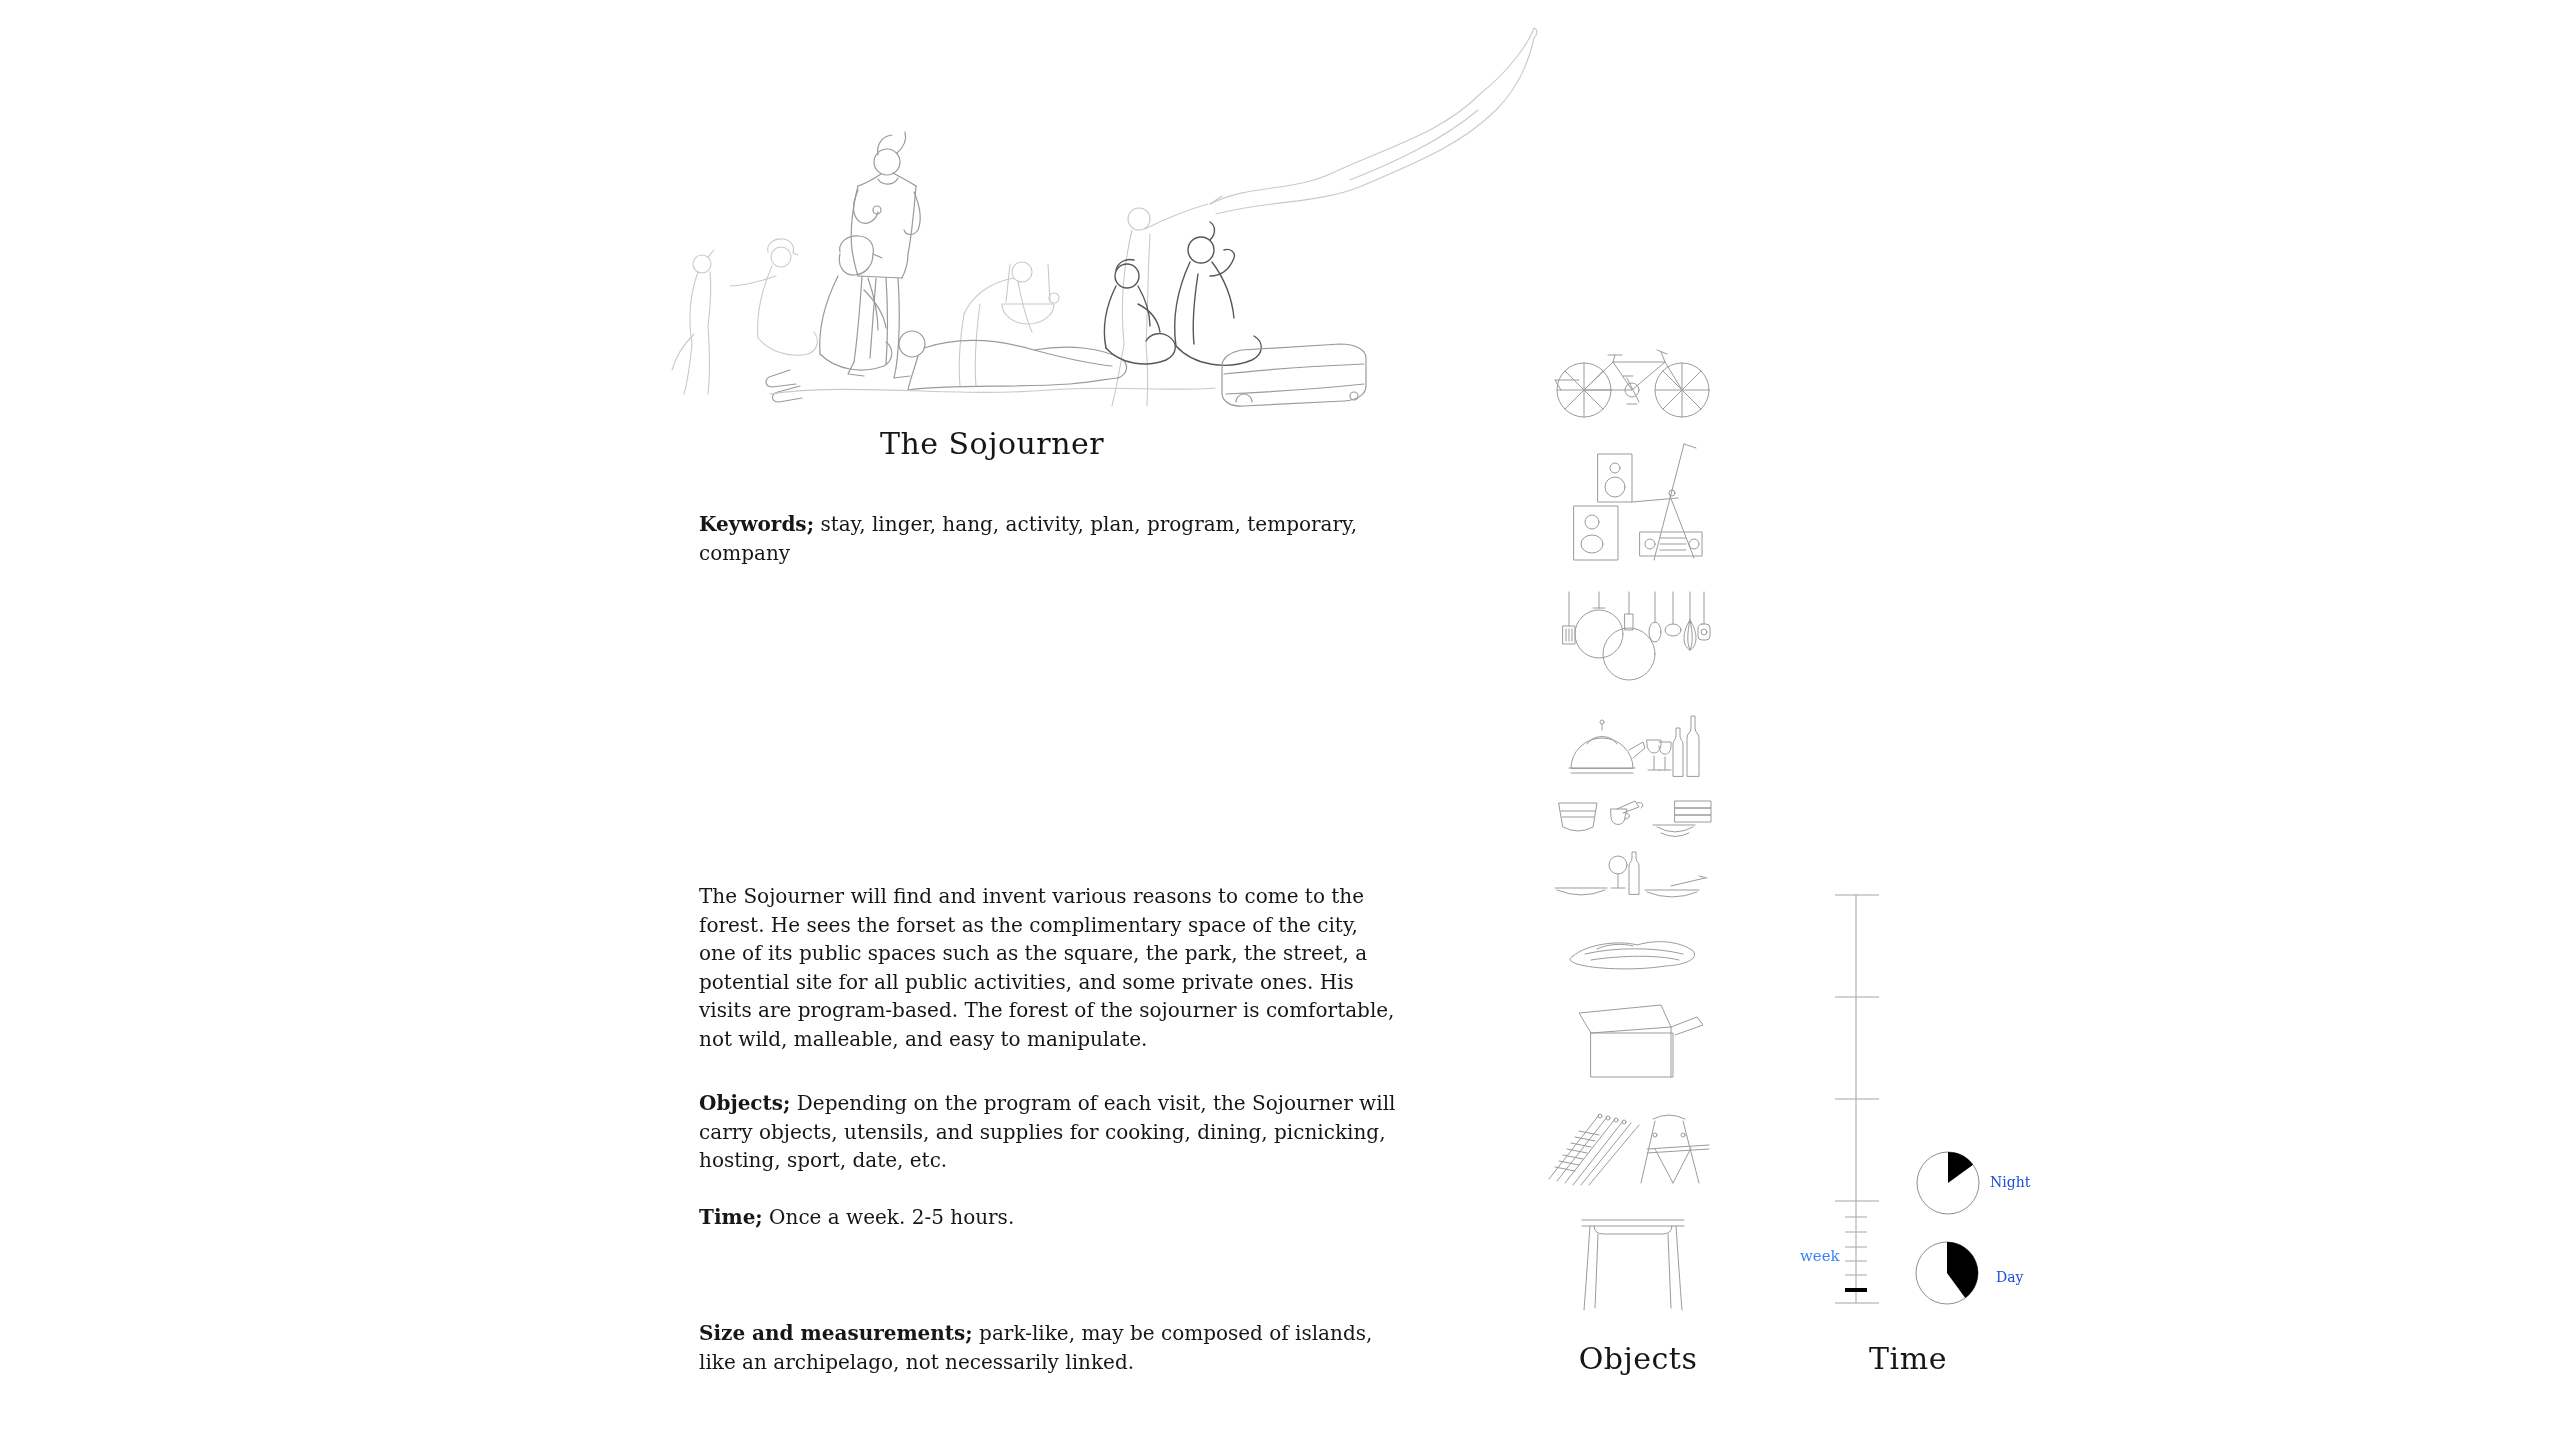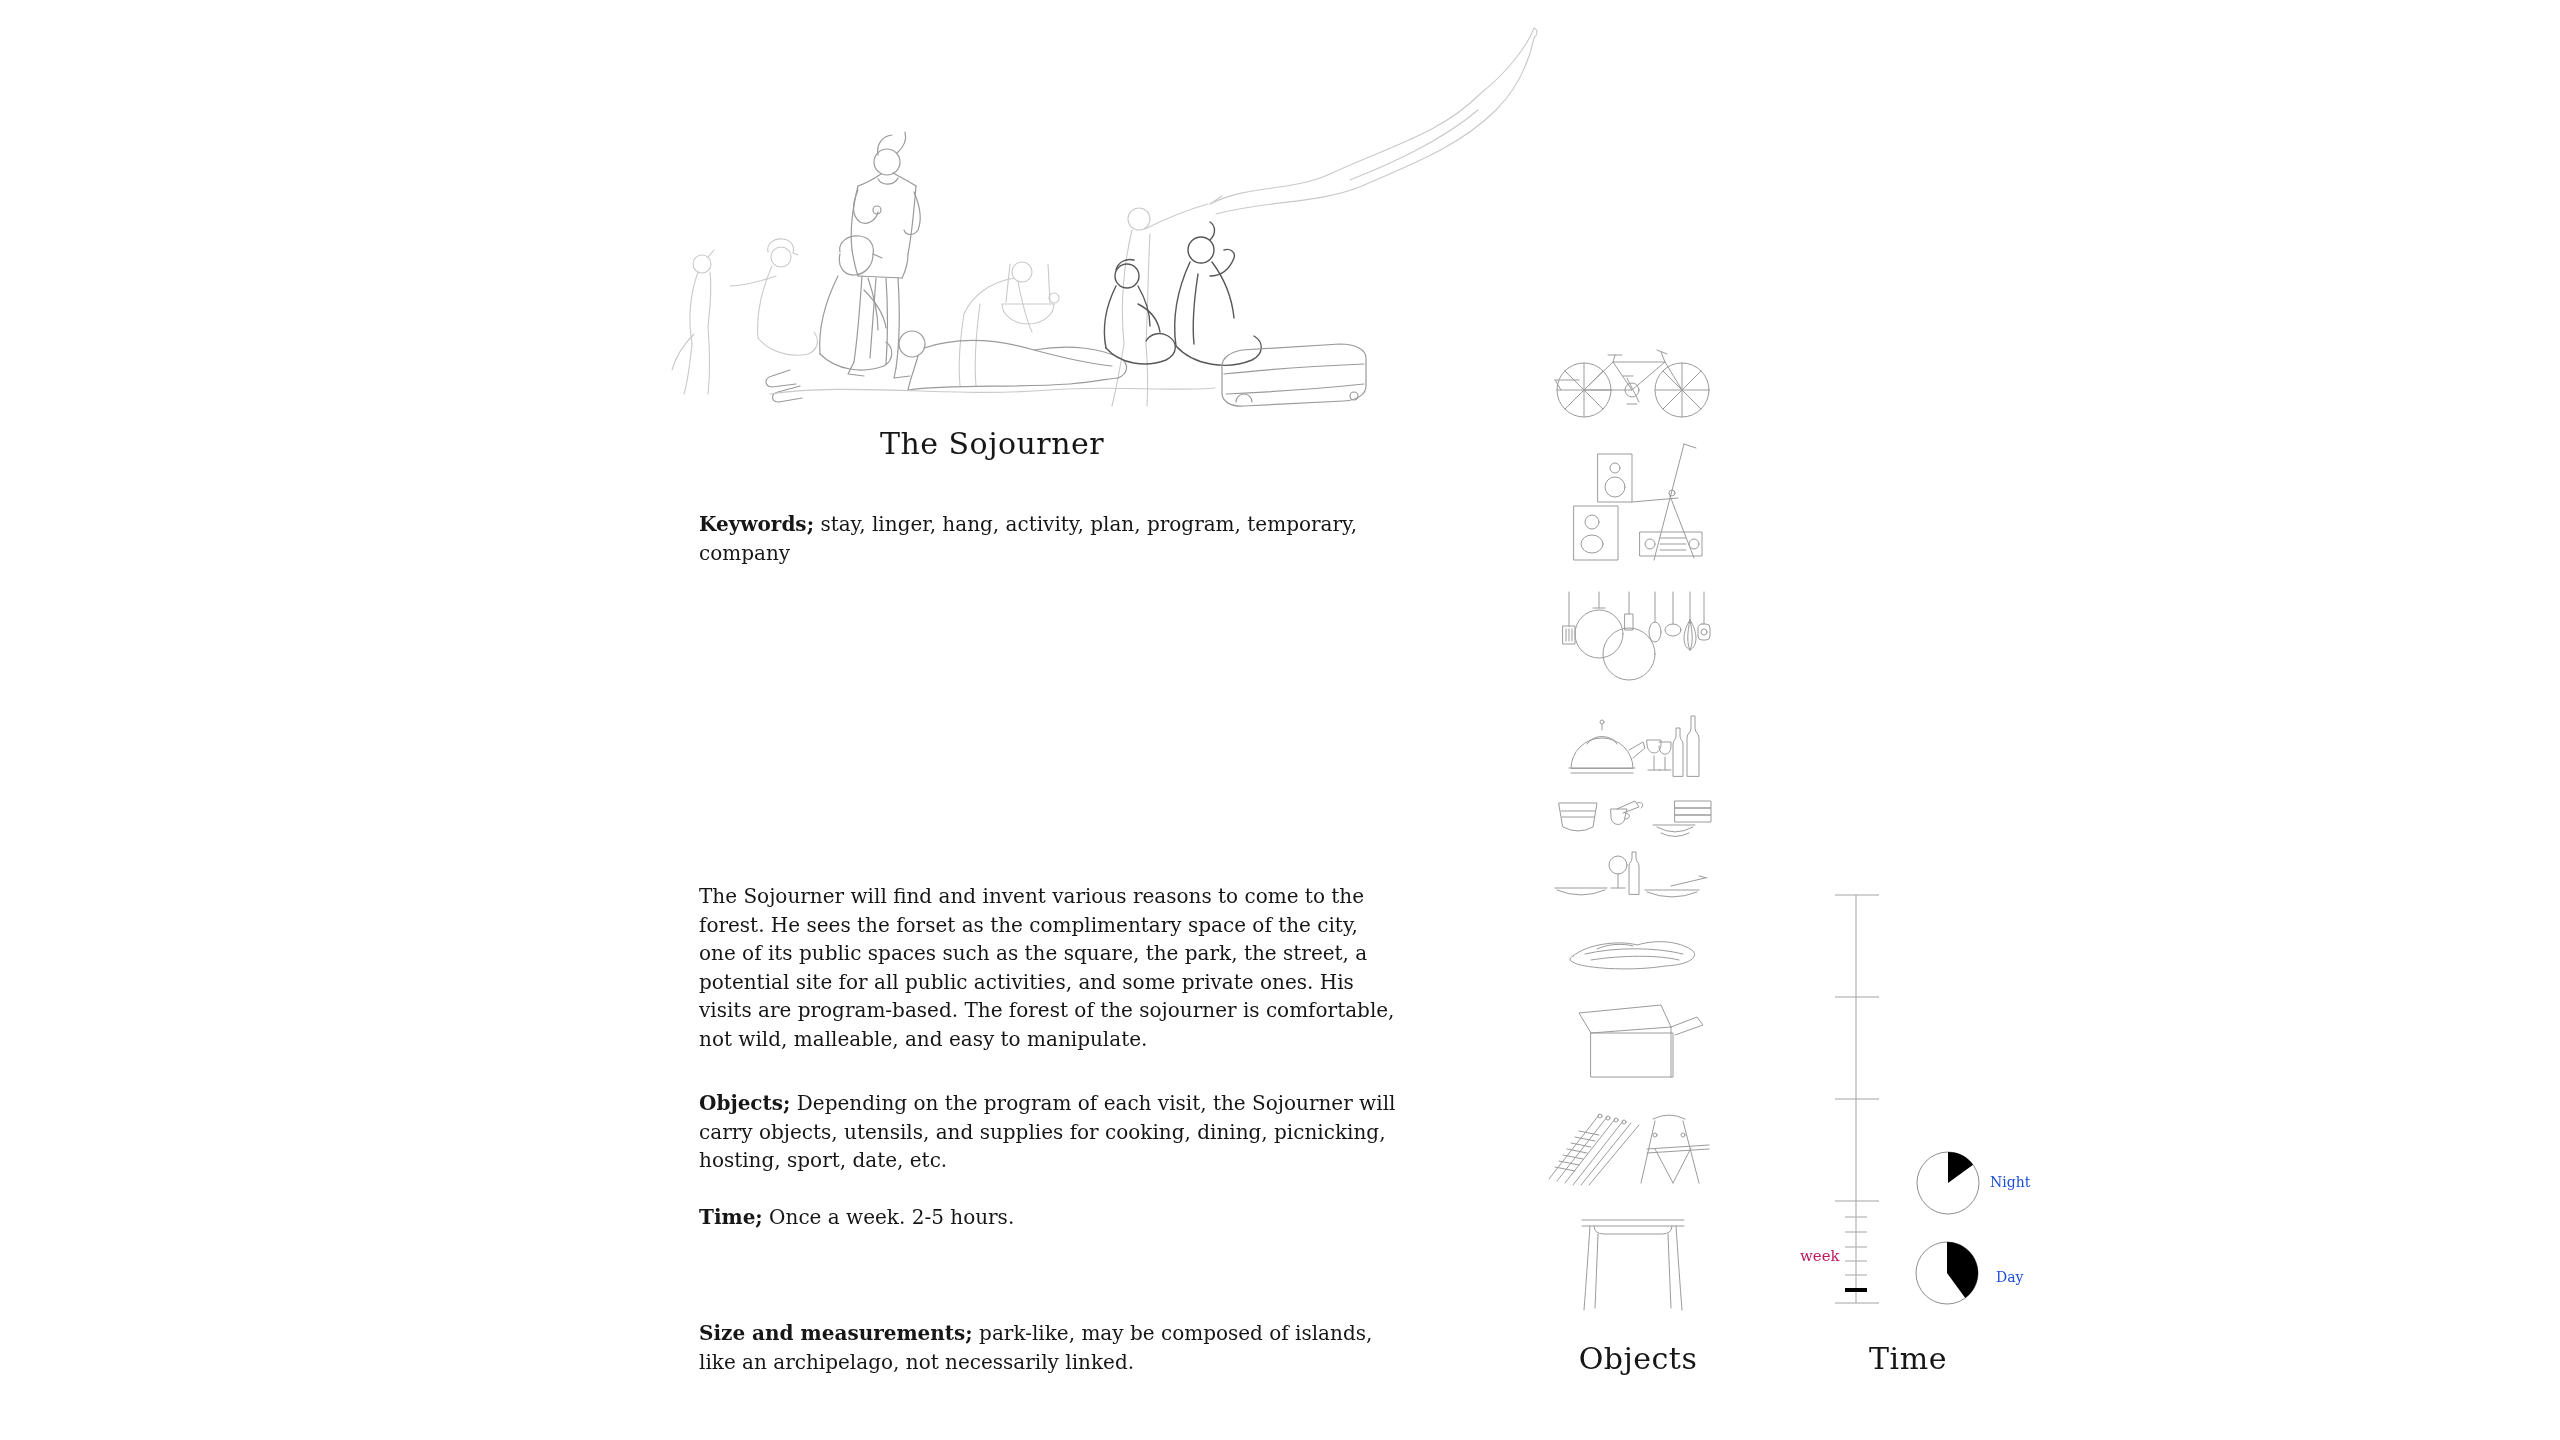--- a/index.html
+++ b/index.html
@@ -13,21 +13,21 @@
   .col-heading{position:absolute;font-size:30px;font-weight:400;margin:8px;text-align:center;letter-spacing:.5px;}
   .icon{position:absolute;}
   .sk{stroke:#9b9b9b;fill:none;stroke-width:1;stroke-linecap:round;stroke-linejoin:round;}
   .l1{stroke:#c9c9c9;fill:none;stroke-width:1.1;stroke-linecap:round;stroke-linejoin:round;}
   .l2{stroke:#9a9a9a;fill:none;stroke-width:1.2;stroke-linecap:round;stroke-linejoin:round;}
   .l3{stroke:#575757;fill:none;stroke-width:1.4;stroke-linecap:round;stroke-linejoin:round;}
   .timeline-axis{stroke:#a3a3a3;stroke-width:1;}
   .tick-major{stroke:#a3a3a3;stroke-width:1.2;}
   .tick-minor{stroke:#b5b5b5;stroke-width:1.2;}
   .tick-bold{fill:#000;}
-  .week-label{position:absolute;font-size:15px;color:#be185d;}
+  .week-label{position:absolute;font-size:15px;color:#3b82f6;}
   .pie{position:absolute;}
   .pie-ring{fill:none;stroke:#8f8f8f;stroke-width:1;}
   .pie-wedge{fill:#000;stroke:none;}
   .pie-label{position:absolute;font-size:14px;color:#1d4ed8;}
 </style>
 </head>
 <body>
 
 <div class="page">
 

